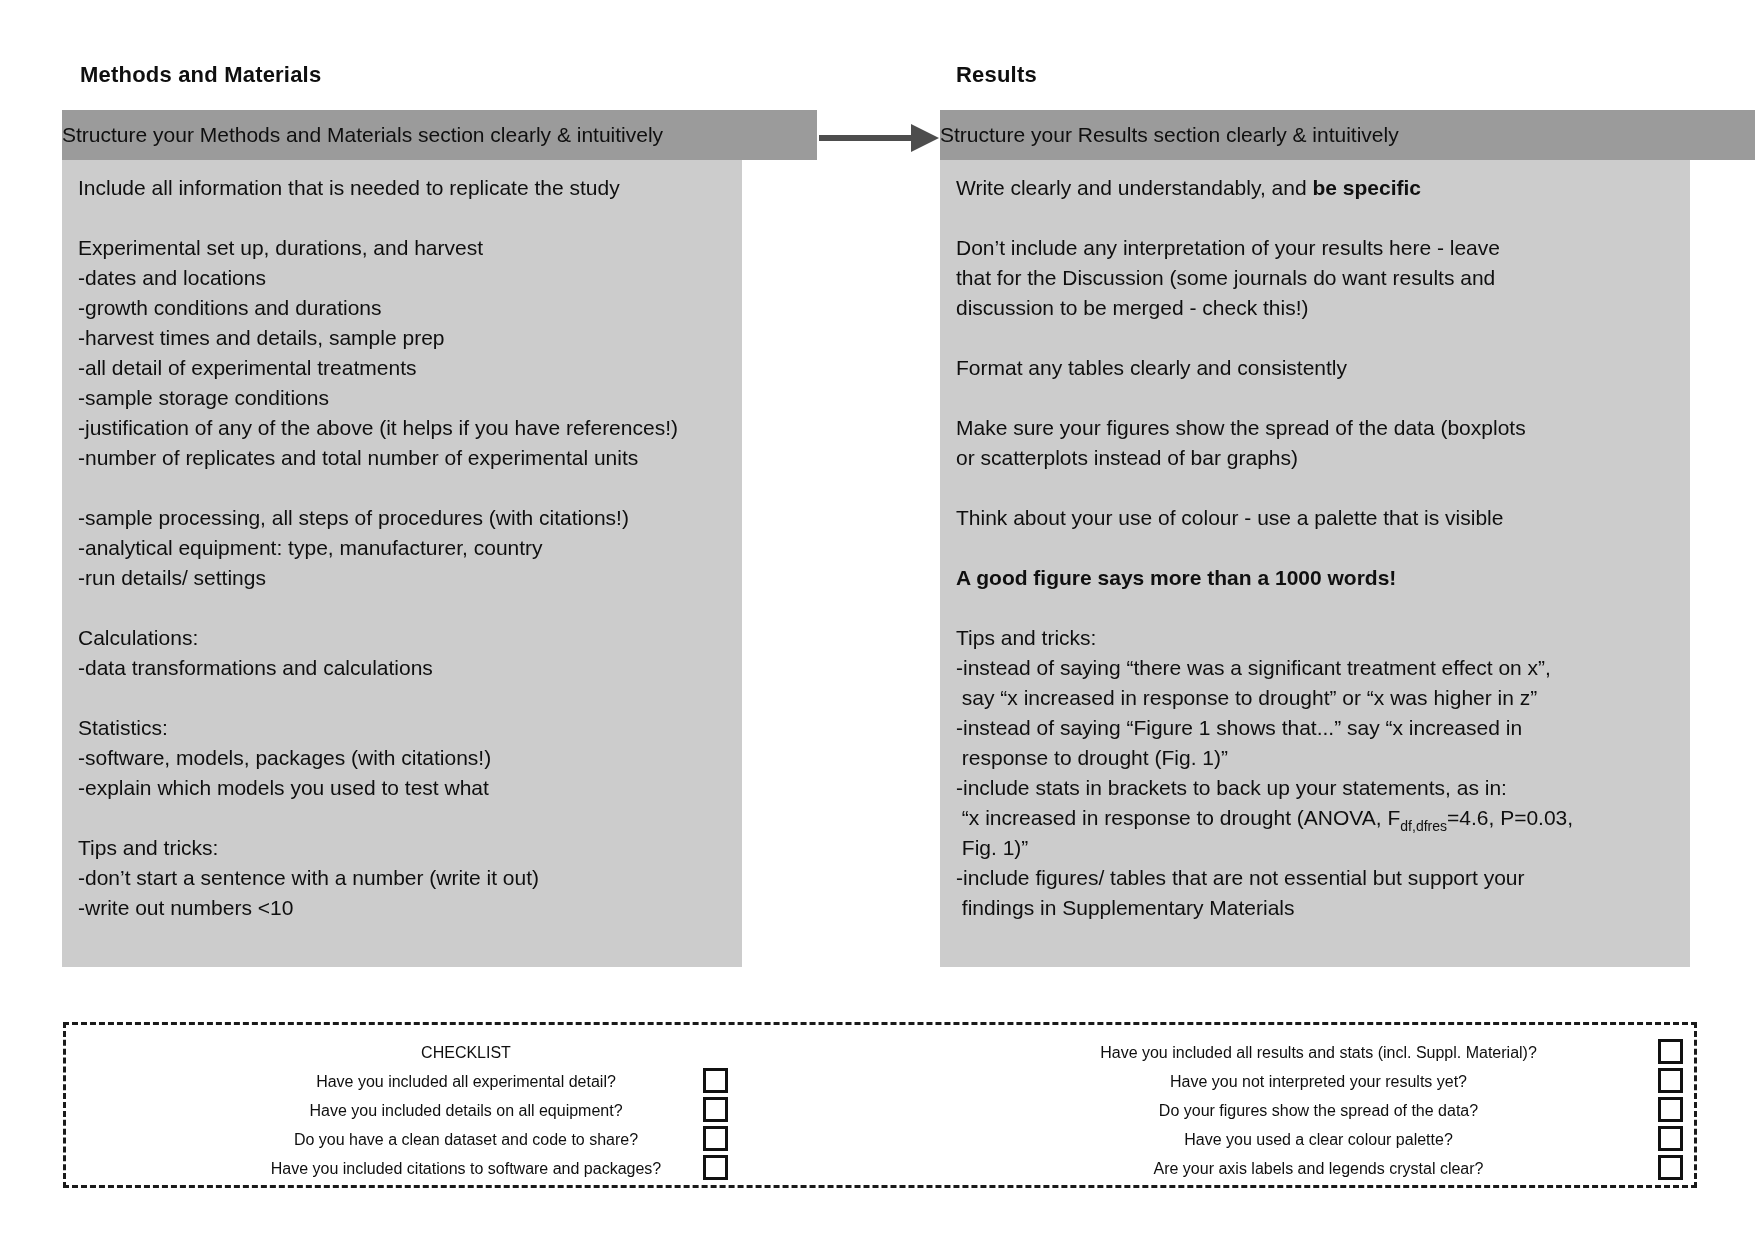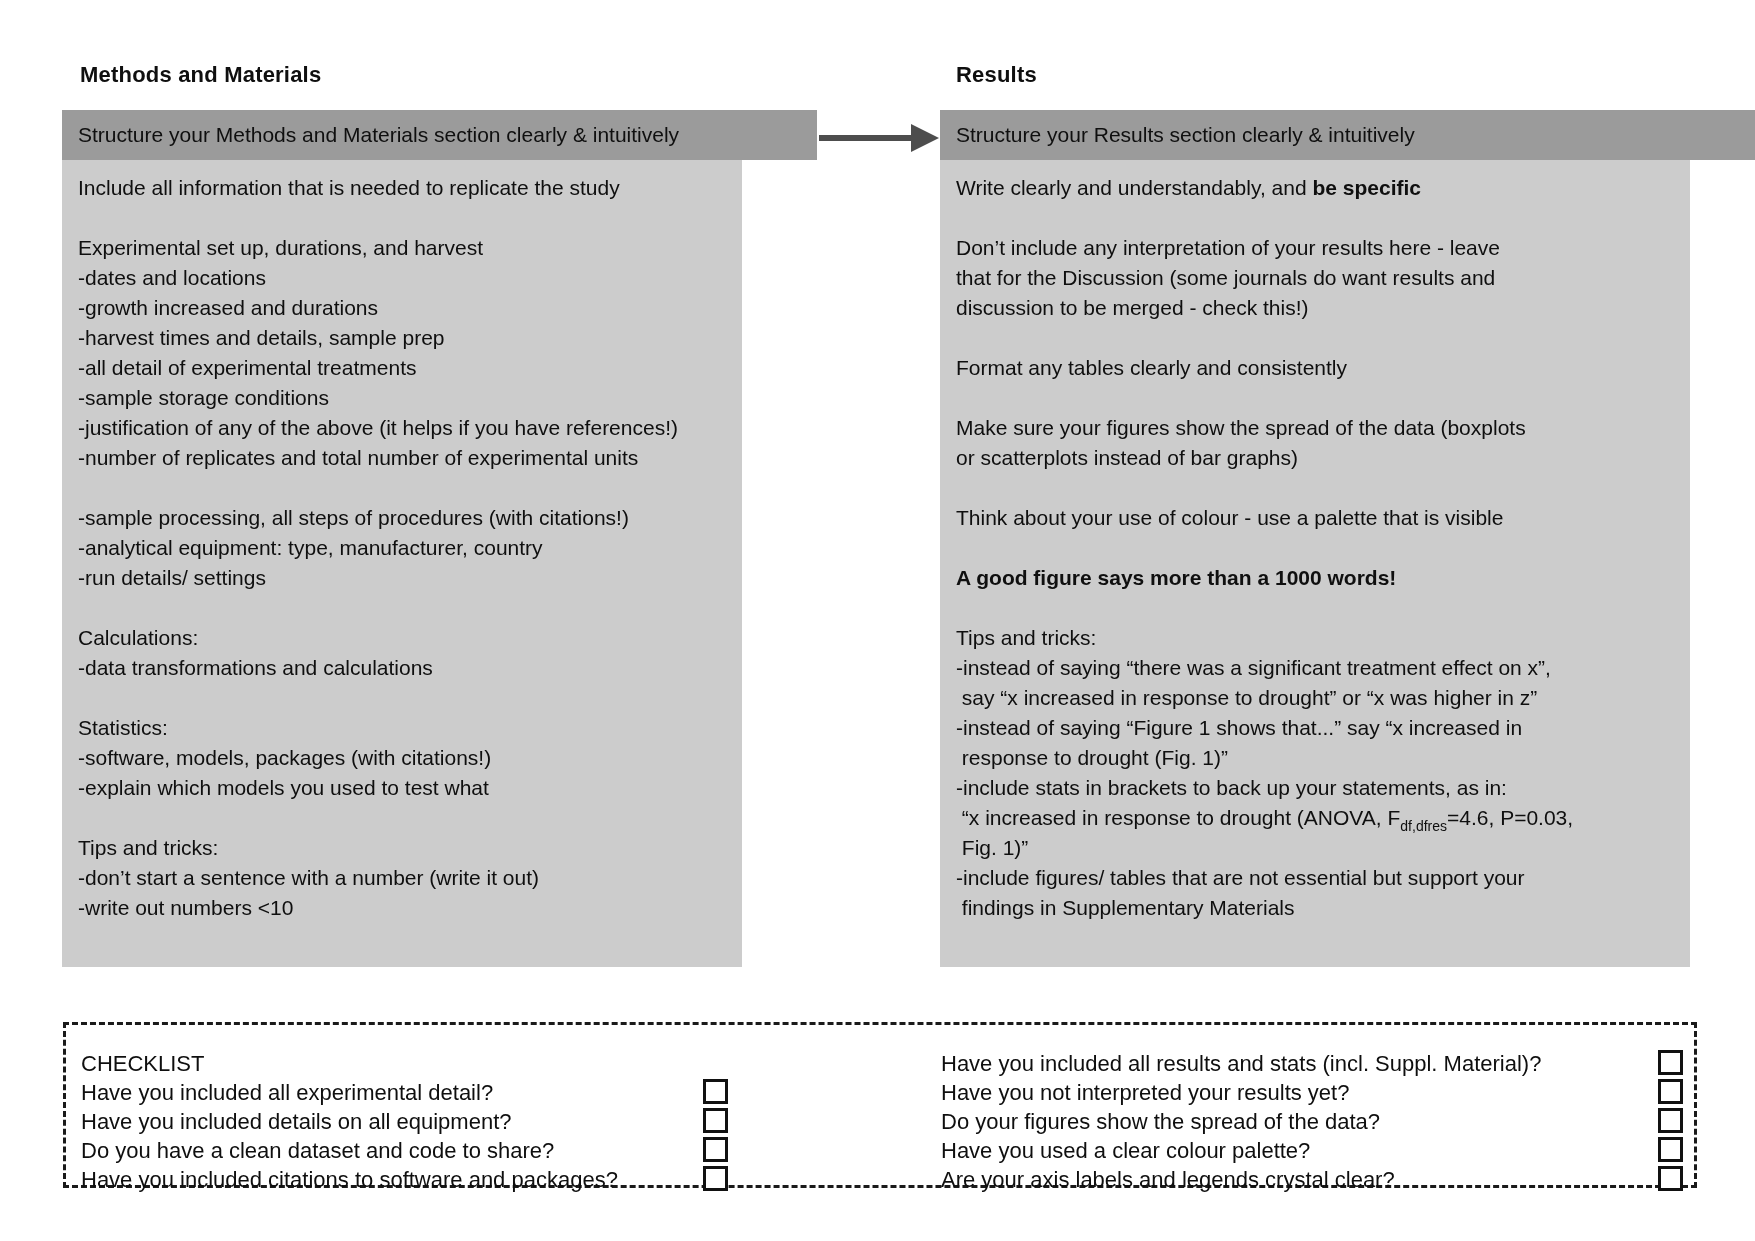--- a/index.html
+++ b/index.html
@@ -23,21 +23,20 @@
     font-size:22px;font-weight:bold;letter-spacing:0.2px;
     white-space:pre;
   }
   .title-methods{left:80px;top:62px;}
   .title-results{left:956px;top:62px;}
 
   .header-bar{
     position:absolute;top:110px;height:50px;
     background:var(--bar);
     display:flex;align-items:center;
-    padding-left:16px;
     font-size:21px;
     white-space:pre;
   }
   .bar-left{left:62px;width:755px;}
   .bar-right{left:940px;width:841px;}
 
   .panel-body{
     position:absolute;top:160px;height:807px;
     background:var(--body);
     padding:13px 0 0 16px;
@@ -61,21 +60,21 @@
     border-top:14px solid transparent;
     border-bottom:14px solid transparent;
     border-left:28px solid var(--arrow);
   }
 
   .checklist-box{
     position:absolute;left:63px;top:1022px;width:1634px;height:166px;
     border:3px dashed #1a1a1a;
     background:#ffffff;
   }
-  .chk-col{position:absolute;top:24px;font-size:22px;}
+  .chk-col{position:absolute;top:13px;font-size:16px;text-align:center;}
   .chk-col-left{left:15px;width:770px;}
   .chk-col-right{left:875px;width:755px;}
   .chk-title{height:29px;line-height:29px;white-space:pre;}
   .chk-row{position:relative;height:29px;}
   .chk-label{line-height:29px;white-space:pre;}
   .chk-box{
     position:absolute;top:1px;width:25px;height:25px;
     border:3px solid #111111;background:#ffffff;
   }
   .chk-col-left .chk-box{left:622px;}
@@ -100,21 +99,21 @@
 
   <div class="header-bar bar-right">
     <span>Structure your Results section clearly &amp; intuitively</span>
   </div>
 
   <div class="panel-body body-left" id="methods-lines">
       <div class="tline"><span>Include all information that is needed to replicate the study</span></div>
       <div class="tline">&nbsp;</div>
       <div class="tline"><span>Experimental set up, durations, and harvest</span></div>
       <div class="tline"><span>-dates and locations</span></div>
-      <div class="tline"><span>-growth increased and durations</span></div>
+      <div class="tline"><span>-growth conditions and durations</span></div>
       <div class="tline"><span>-harvest times and details, sample prep</span></div>
       <div class="tline"><span>-all detail of experimental treatments</span></div>
       <div class="tline"><span>-sample storage conditions</span></div>
       <div class="tline"><span>-justification of any of the above (it helps if you have references!)</span></div>
       <div class="tline"><span>-number of replicates and total number of experimental units</span></div>
       <div class="tline">&nbsp;</div>
       <div class="tline"><span>-sample processing, all steps of procedures (with citations!)</span></div>
       <div class="tline"><span>-analytical equipment: type, manufacturer, country</span></div>
       <div class="tline"><span>-run details/ settings</span></div>
       <div class="tline">&nbsp;</div>

